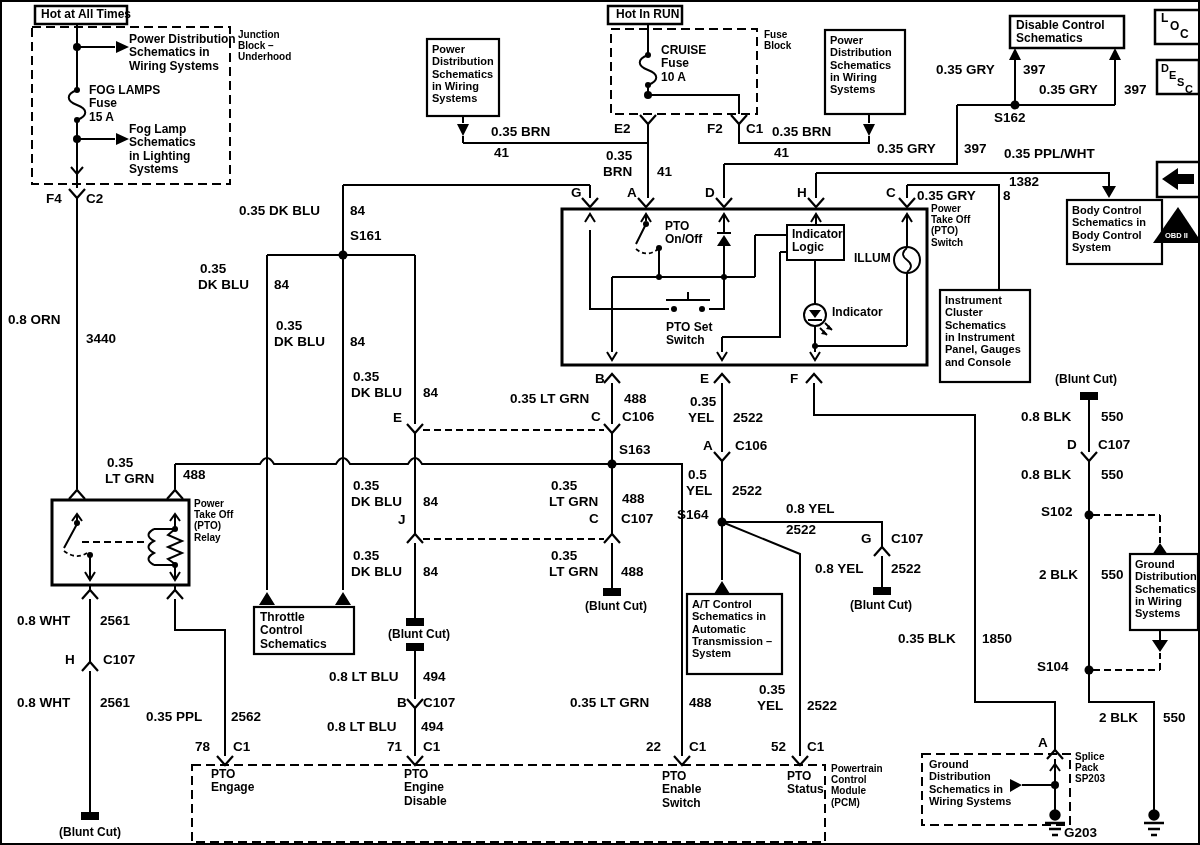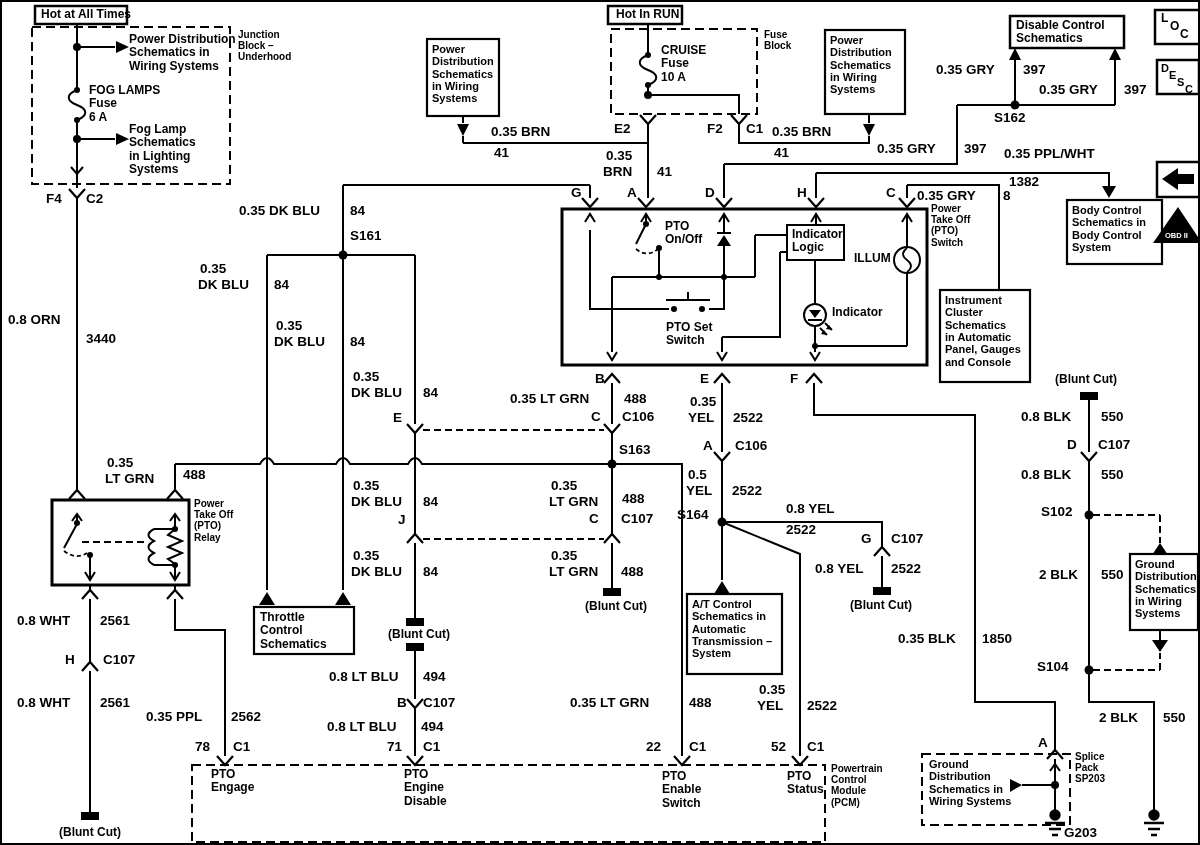--- a/index.html
+++ b/index.html
@@ -204,21 +204,21 @@
 <span class="t t12" style="left:614px;top:6px">Hot In RUN</span>
 
 <div class="blk t12" style="left:127px;top:31px">
   <span class="ln">Power Distribution</span>
   <span class="ln">Schematics in</span>
   <span class="ln">Wiring Systems</span>
 </div>
 <div class="blk t12" style="left:87px;top:82px">
   <span class="ln">FOG LAMPS</span>
   <span class="ln">Fuse</span>
-  <span class="ln">6 A</span>
+  <span class="ln">15 A</span>
 </div>
 <div class="blk t12" style="left:127px;top:121px">
   <span class="ln">Fog Lamp</span>
   <span class="ln">Schematics</span>
   <span class="ln">in Lighting</span>
   <span class="ln">Systems</span>
 </div>
 <div class="blk t15" style="left:236px;top:27px">
   <span class="ln">Junction</span>
   <span class="ln">Block –</span>
@@ -281,21 +281,21 @@
 <div class="blk t11" style="left:1070px;top:202px">
   <span class="ln">Body Control</span>
   <span class="ln">Schematics in</span>
   <span class="ln">Body Control</span>
   <span class="ln">System</span>
 </div>
 <div class="blk t11" style="left:943px;top:292px">
   <span class="ln">Instrument</span>
   <span class="ln">Cluster</span>
   <span class="ln">Schematics</span>
-  <span class="ln">in Automatic</span>
+  <span class="ln">in Instrument</span>
   <span class="ln">Panel, Gauges</span>
   <span class="ln">and Console</span>
 </div>
 
 <span class="t t13" style="left:569px;top:183px">G</span>
 <span class="t t13" style="left:625px;top:183px">A</span>
 <span class="t t13" style="left:703px;top:183px">D</span>
 <span class="t t13" style="left:795px;top:183px">H</span>
 <span class="t t13" style="left:884px;top:183px">C</span>
 <span class="t t13" style="left:593px;top:369px">B</span>

